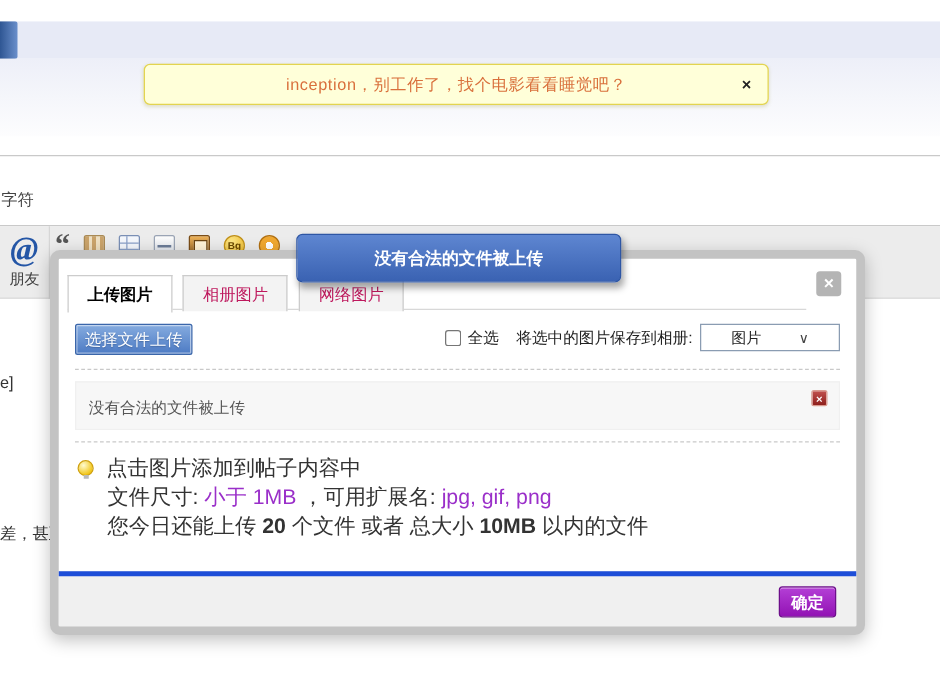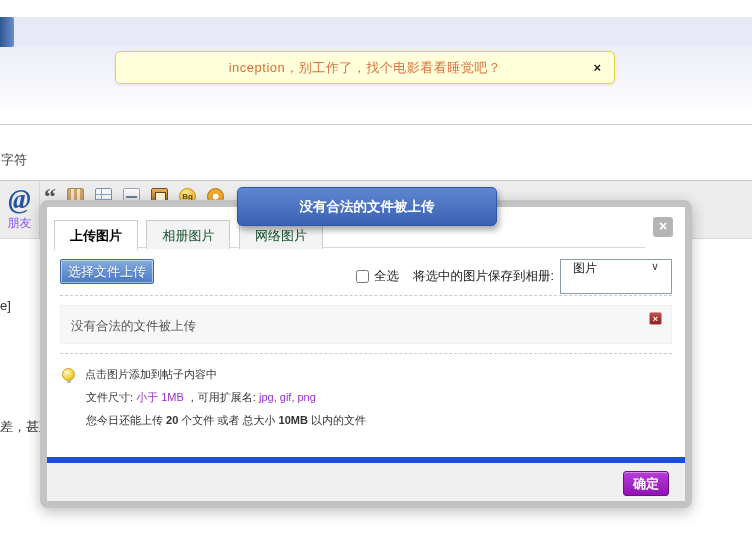--- a/index.html
+++ b/index.html
@@ -27,21 +27,21 @@
   .char-count { position:absolute; left:1px; top:134px; font-size:13px; color:#444; }
 
   
   .editor-strip { position:absolute; left:0; top:164px; width:752px; height:58px;
               background:#ececec; border-bottom:1px solid #d9d9d9; }
   .at-block { position:absolute; left:0; top:164px; width:40px; height:58px;
               border-right:1px solid #d6d6d6; text-align:center; cursor:pointer; }
   .at-glyph { display:block; font-family:"Liberation Serif","DejaVu Serif",serif;
               font-style:italic; font-weight:bold; font-size:27px; color:#2456a6;
               margin-top:3px; line-height:30px; }
-  .at-label { display:block; font-size:12px; color:#8b5cf6; margin-top:1px; }
+  .at-label { display:block; font-size:12px; color:#404040; margin-top:1px; }
 
   .toolbar-icons { position:absolute; left:44px; top:169px; height:20px; z-index:2;
               display:flex; align-items:center; gap:11px; }
   .quote-glyph { font-family:"Liberation Serif","DejaVu Serif",serif; font-size:24px;
               font-weight:bold; color:#555; line-height:14px; height:14px; cursor:pointer; }
   .tb-icon { width:17px; height:17px; border-radius:2px; cursor:pointer; position:relative; }
   .i-abacus { background:repeating-linear-gradient(90deg,#caa36a 0 3px,#efe0c2 3px 6px);
               border:1px solid #a98a55; }
   .i-table  { background:
               linear-gradient(#8aa0c8 0 0) 0 5px/100% 1px no-repeat,
@@ -63,65 +63,65 @@
 
   
   .modal { position:absolute; left:40px; top:183px; width:652px; height:308px;
            border:7px solid #c3c3c3; border-radius:8px; background:#fff;
            box-shadow:0 4px 14px rgba(0,0,0,.25); z-index:10; }
   .modal-close { position:absolute; right:12px; top:10px; width:20px; height:20px;
            background:#b4b4b4; border-radius:3px; color:#fff; font-size:14px; font-weight:bold;
            text-align:center; line-height:19px; cursor:pointer; }
   .tabs { position:absolute; left:7px; top:12px; right:40px; height:29px;
            border-bottom:1px solid #d8d8d8; }
-  .tab { display:inline-block; padding:6px 15px 7px; font-size:13px; color:#14532d;
+  .tab { display:inline-block; padding:6px 15px 7px; font-size:13px; color:#be185d;
            background:#f3f3f3; border:1px solid #ccc; border-bottom:none; margin-right:4px;
            cursor:pointer; position:relative; top:1px; height:29px; }
   .tab.active { background:#fff; font-weight:bold; color:#000; height:30px; }
 
   .dlg-body { position:absolute; left:0; right:0; top:41px; bottom:44px; padding:11px 13px 0; }
   .row1 { height:27px; }
   .btn-upload { float:left; width:94px; height:25px;
            background:linear-gradient(#85abdf,#4d7bc4); border:1px solid #3a66aa;
            box-shadow:inset 0 0 0 1px rgba(255,255,255,.5); border-radius:2px;
            color:#fff; font-size:13px; text-align:center; line-height:23px; cursor:pointer;
            text-shadow:0 1px 1px rgba(40,70,120,.5); }
   .row1-right { float:right; display:flex; align-items:center; font-size:12.5px; color:#222; }
   .row1-right input[type=checkbox] { width:13px; height:13px; margin-right:5px; }
   .sel-all { margin-right:14px; }
   .save-lbl { margin-right:6px; }
-  .album-select { width:112px; height:35px; border:1px solid #8a9cb2; background:#fff;
-           font-size:12px; color:#222; display:flex; align-items:flex-start; padding:0 12px;
+  .album-select { width:112px; height:22px; border:1px solid #8a9cb2; background:#fff;
+           font-size:12px; color:#222; display:flex; align-items:center; padding:0 24px;
            justify-content:space-between; cursor:pointer; }
   .album-select .arrow { color:#444; font-size:11px; }
 
   .dashed { border:none; border-top:1px dashed #c9c9c9; margin:9px 0; }
 
   .file-box { position:relative; background:#f7f7f7; border:1px solid #f0f0f0;
            padding:7px 28px 8px 10px; }
   .file-name { font-size:13px; font-weight:bold; color:#333; }
   .file-error { font-size:12.5px; color:#555; margin-top:5px; }
   .file-remove { position:absolute; right:9px; top:6px; width:13px; height:13px;
            background:linear-gradient(#c0504d,#8f201d); border:1px solid #d99a8f; border-radius:2px;
            color:#fff; font-size:9px; font-weight:bold; text-align:center; line-height:12px;
            cursor:pointer; }
 
-  .tips { font-size:11px; color:#333; line-height:23px; padding-left:2px; }
+  .tips { font-size:17px; color:#333; line-height:23px; padding-left:2px; }
   .tip1 { display:flex; align-items:center; }
   .bulb { width:13px; height:13px; border-radius:50%;
            background:radial-gradient(circle at 35% 30%,#fffbd0,#f2c71d 70%,#d8a510);
            border:1px solid #cfa00f; display:inline-block; margin-right:10px; position:relative; }
   .bulb::after { content:""; position:absolute; left:4px; bottom:-3px; width:4px; height:3px;
            background:#b9b9b9; }
   .tip-indent { padding-left:24px; }
   .purple { color:#9a2fc9;text-align:center; }
   .b { font-weight:bold; }
 
   .dlg-footer { position:absolute; left:0; right:0; bottom:0; height:44px;
-           background:#f0f0f0; border-top:6px solid #1d4ed8;text-decoration:underline; }
+           background:#f0f0f0; border-top:4px solid #1d4ed8;text-decoration:underline; }
   .btn-confirm { position:absolute; right:16px; top:8px; width:46px; height:25px;
            background:linear-gradient(#b43fd6,#9212b4); border:1px solid #6d0f8a;
            border-radius:3px; color:#fff; font-size:13px; font-weight:bold; text-align:center;
            line-height:23px; cursor:pointer; box-shadow:inset 0 1px 0 rgba(255,255,255,.4); }
 
   
   .tooltip { position:absolute; left:237px; top:170px; width:260px; height:39px;
            background:linear-gradient(#5e86d1,#3a62b2); border:1px solid #2e56a4;
            border-radius:5px; box-shadow:2px 4px 6px rgba(0,0,0,.35); z-index:30;
            color:#fff; font-size:13.5px; font-weight:bold; text-align:center; line-height:37px; }

